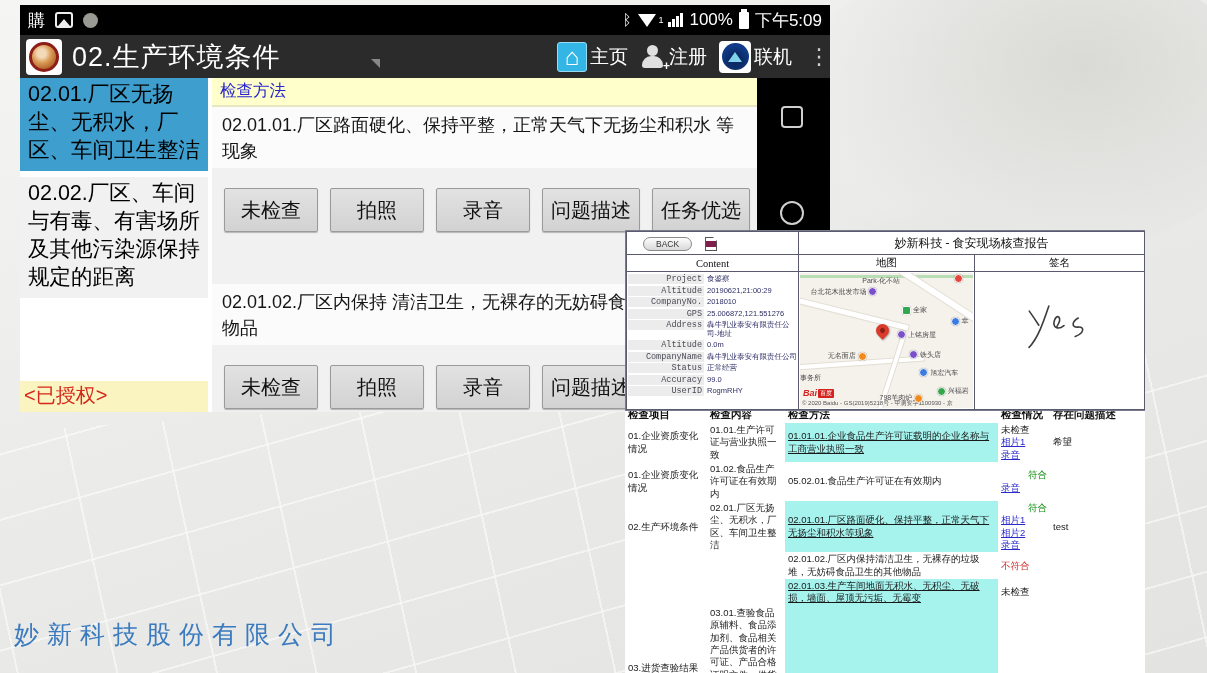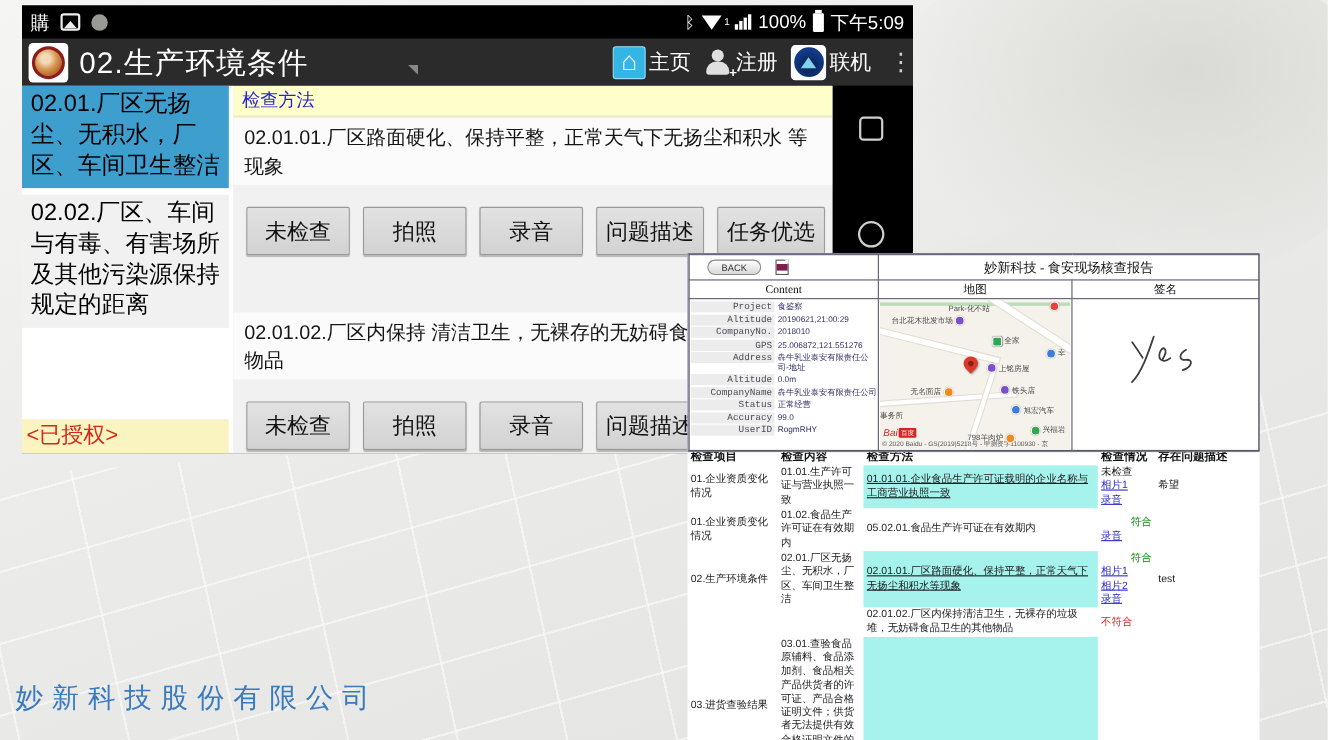--- a/index.html
+++ b/index.html
@@ -85,21 +85,21 @@
   .map-cell{vertical-align:top;padding:1px;}
   .mapbox{position:relative;width:100%;height:135px;background:#f5f2ec;overflow:hidden;}
   .road{position:absolute;background:#ffffff;box-shadow:0 0 0 1px #e3ded4;}
   .green-strip{position:absolute;left:0;top:2px;width:100%;height:3px;background:#b9ddb4;}
   .poi{position:absolute;display:flex;align-items:center;gap:2px;font-size:7px;color:#4a4a4a;white-space:nowrap;}
   .poi .dot{width:9px;height:9px;border-radius:50%;flex:none;border:1.5px solid #fff;box-shadow:0 0 1px rgba(0,0,0,.4);}
   .poi .sq{border-radius:2px;}
   .map-pin{position:absolute;width:13px;height:13px;background:#d93a2b;border-radius:50% 50% 50% 0;transform:rotate(-45deg);box-shadow:0 1px 2px rgba(0,0,0,.4);}
   .map-pin::after{content:"";position:absolute;left:4px;top:4px;width:5px;height:5px;border-radius:50%;background:#8c1f15;}
   .baidu{position:absolute;left:3px;bottom:10px;display:flex;align-items:center;gap:1px;}
-  .baidu .bai{color:#d6231f;font-weight:normal;font-size:9px;font-style:italic;text-align:right;}
+  .baidu .bai{color:#d6231f;font-weight:bold;font-size:9px;font-style:italic;text-align:right;}
   .baidu .du{background:#d6231f;color:#fff;font-size:6px;padding:0 2px;border-radius:1px;}
   .map-attr{position:absolute;left:2px;bottom:0;font-size:6px;color:#555;white-space:nowrap;}
   .sig-cell{vertical-align:top;}
   .sigbox{display:flex;align-items:flex-start;justify-content:center;padding-top:28px;height:137px;}
   
   .dt-panel{position:absolute;left:625px;top:405px;width:520px;height:268px;background:#fff;overflow:hidden;z-index:4;padding-top:2px;}
   .dtable{width:100%;border-collapse:collapse;table-layout:fixed;}
   .dtable th{font-size:10.5px;text-align:left;font-weight:bold;color:#111;padding:1px 3px;vertical-align:top;}
   .dtable td{font-size:9.5px;color:#1a1a1a;padding:1px 3px;vertical-align:middle;line-height:1.3;}
   .dtable td.method.cyan{background:#a6f3ee;}
@@ -404,20 +404,29 @@
         <tr>
           <td></td>
           <td></td>
           <td class="method "><span class="mtext">02.01.02.厂区内保持清洁卫生，无裸存的垃圾堆，无妨碍食品卫生的其他物品</span></td>
           <td>
             <div class="st-line st-red">不符合</div>
           </td>
           <td></td>
         </tr>
         <tr>
+          <td></td>
+          <td></td>
+          <td class="method cyan"><span class="mtext">02.01.03.生产车间地面无积水、无积尘、无破损，墙面、屋顶无污垢、无霉变</span></td>
+          <td>
+            <div class="st-line st-plain">未检查</div>
+          </td>
+          <td></td>
+        </tr>
+        <tr>
           <td>03.进货查验结果</td>
           <td>03.01.查验食品原辅料、食品添加剂、食品相关产品供货者的许可证、产品合格证明文件；供货者无法提供有效合格证明文件的食品原料，有检验记录</td>
           <td class="method cyan" style="height: 64px;"></td>
           <td></td>
           <td></td>
         </tr>
       </tbody>
   </table>
 </div>
 

